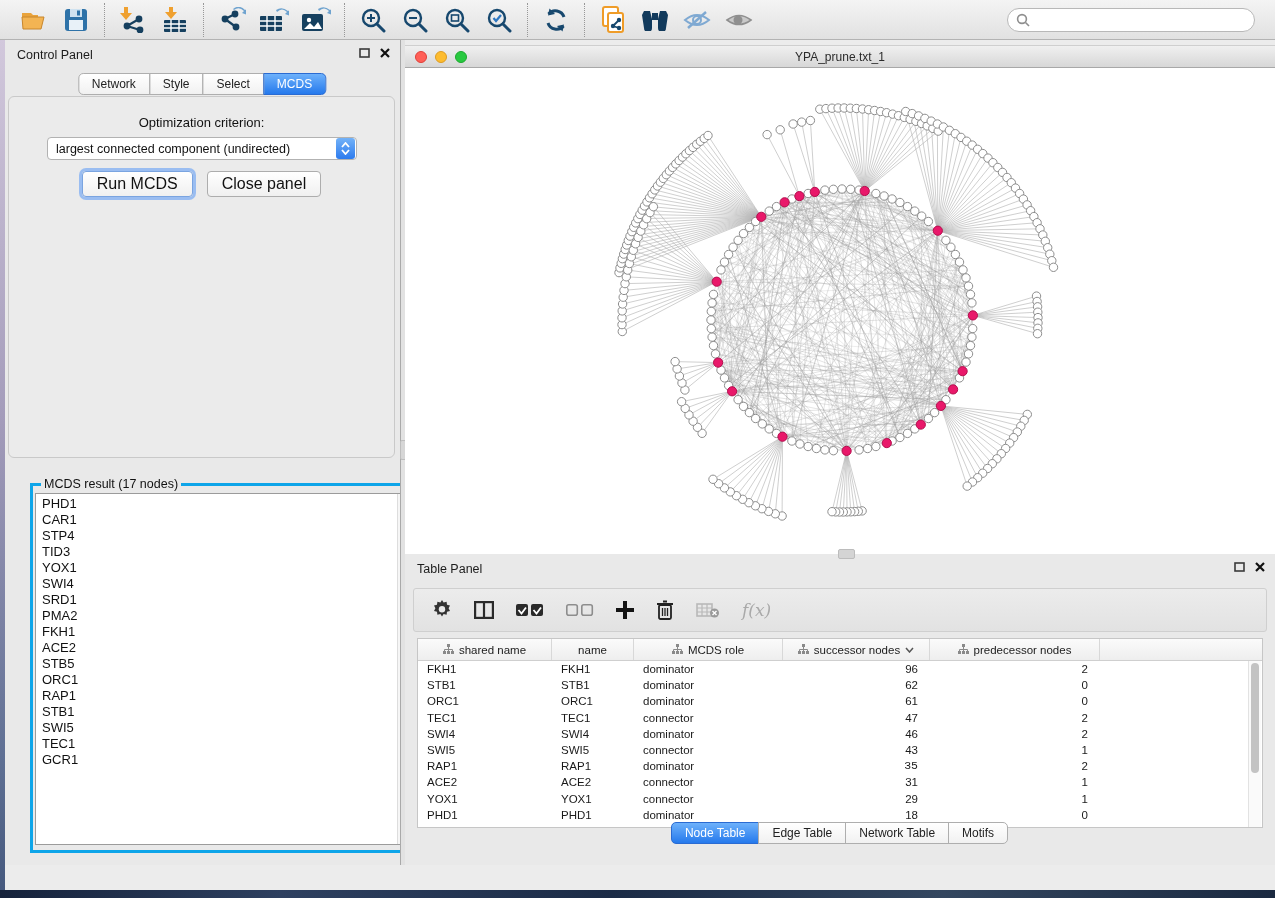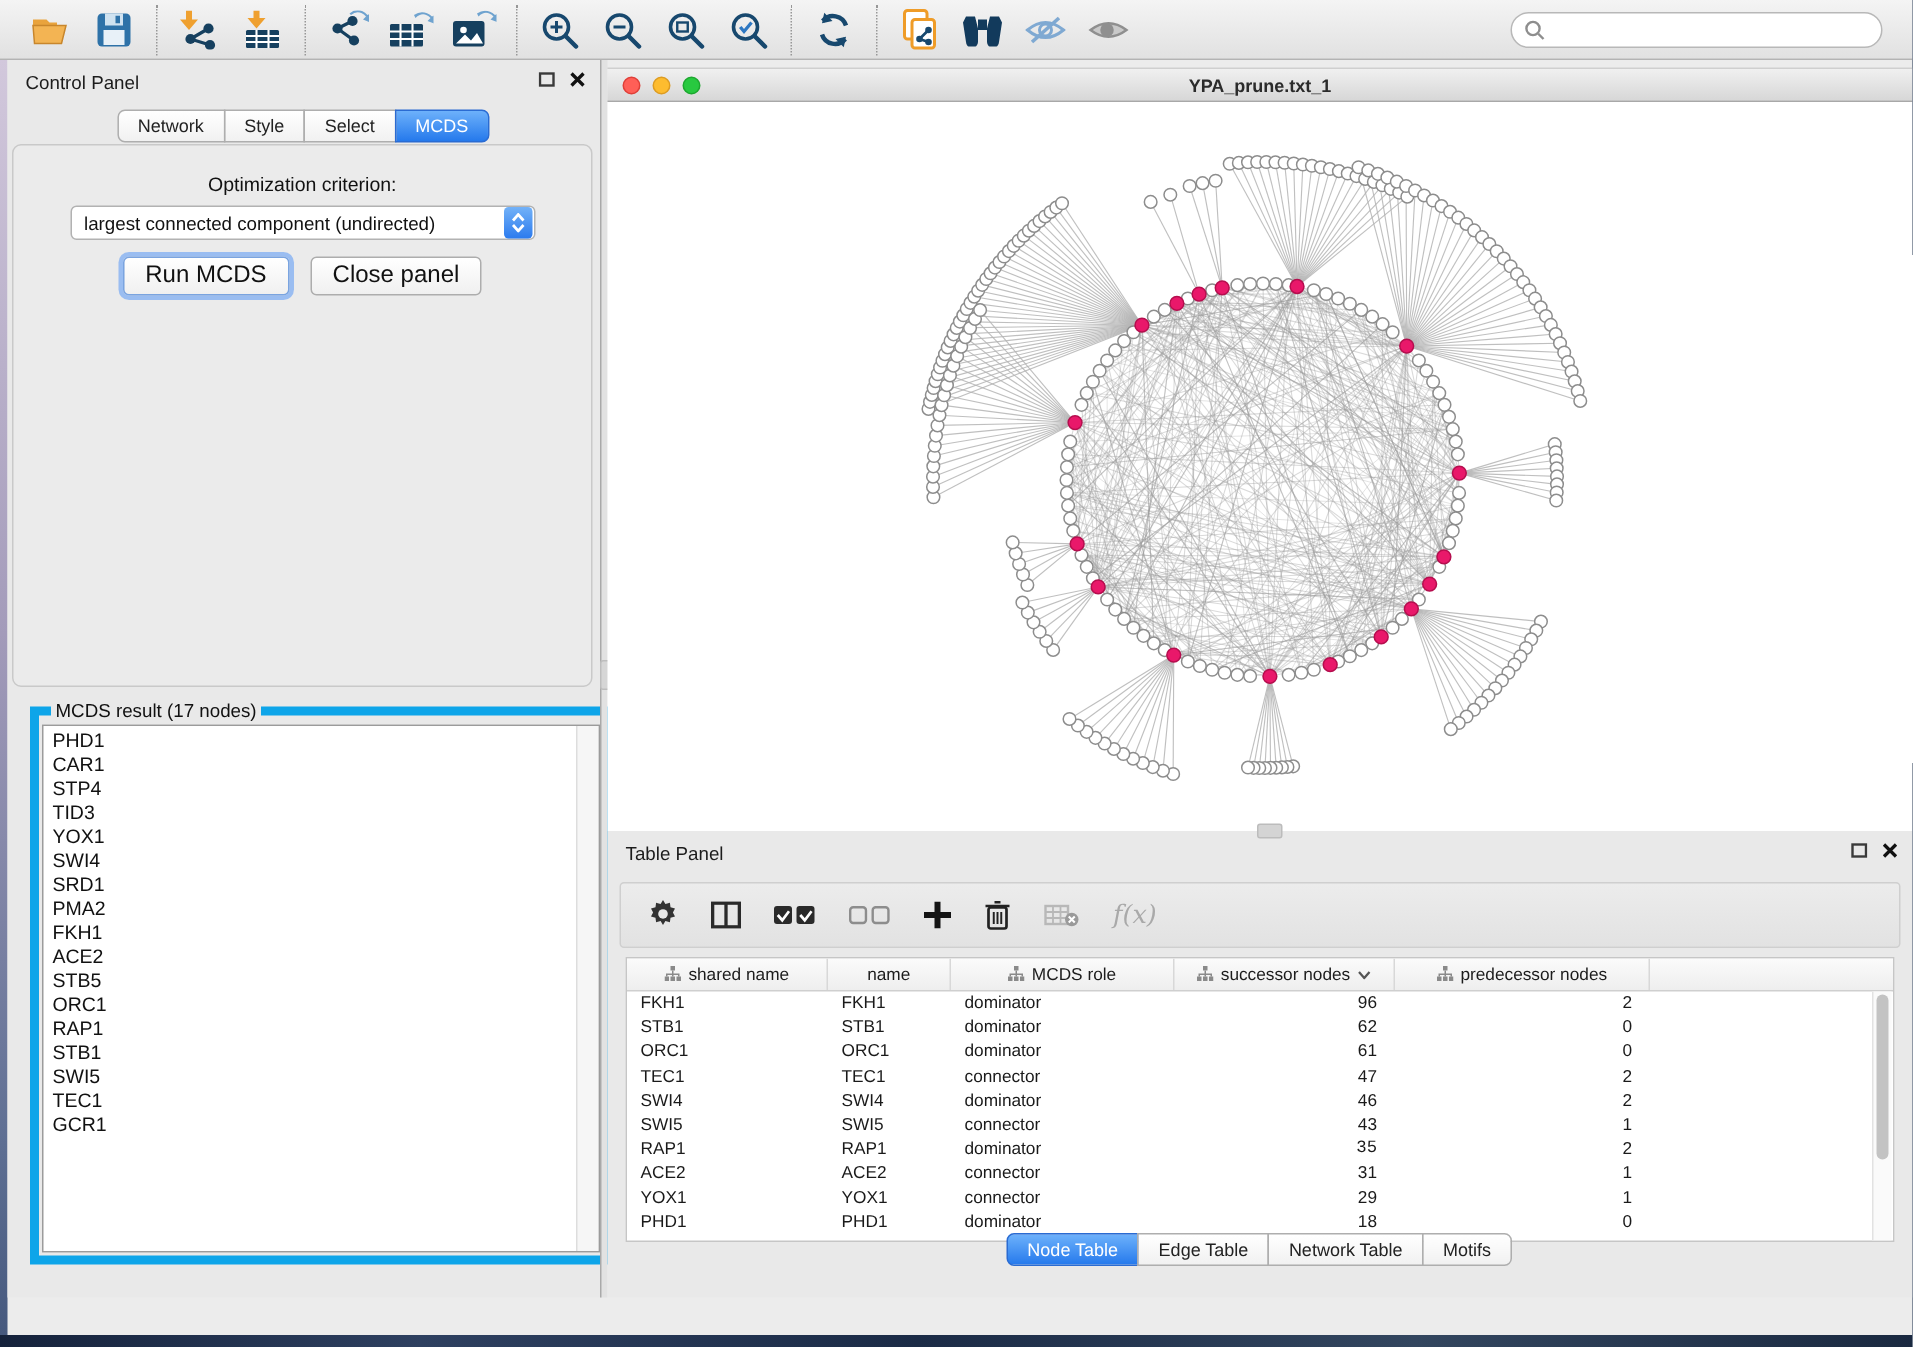--- a/index.html
+++ b/index.html
@@ -38,21 +38,21 @@
   .dropdown{position:absolute;left:38px;top:40px;width:310px;height:23px;box-sizing:border-box;
     background:#fff;border:1px solid #b2b2b2;border-radius:4px;display:flex;align-items:center;cursor:pointer;}
   .dropdown .dd-text{flex:1;font-size:12.5px;padding-left:8px;color:#111;white-space:nowrap;}
   .dd-cap{width:19px;height:21px;border-radius:3px;background:linear-gradient(#73b2f8,#2c7bee);
     display:flex;flex-direction:column;align-items:center;justify-content:center;gap:1px;margin-right:1px;}
   .btn-row{position:absolute;left:0;top:74px;width:100%;display:flex;justify-content:center;gap:14px;}
   .mac-btn{background:linear-gradient(#ffffff,#f0f0f0);border:1px solid #adadad;border-radius:4px;
     font-size:16px;padding:3px 14px;cursor:pointer;color:#111;font-family:"Liberation Sans",sans-serif;}
   .focus-ring{box-shadow:0 0 0 3px rgba(110,165,245,.65);border-color:#7aa4e0;}
   .result-group{position:absolute;left:9px;top:421px;width:388px;height:376px;box-sizing:border-box;
-    border:6px solid #0ea5e9;margin:6px;padding:2px;}
+    border:3px solid #0ea5e9;margin:16px;padding:2px;}
   .result-group legend{font-size:12.5px;padding:0 3px;margin-left:6px;color:#111;}
   .listbox{position:relative;width:100%;height:352px;box-sizing:border-box;background:#fff;
     border:1px solid #9b9b9b;overflow:hidden;}
   .list-items{position:absolute;left:0;top:2px;right:15px;}
   .list-item{font-size:13px;line-height:16px;padding-left:6px;cursor:default;}
   .list-scroll{position:absolute;right:0;top:0;width:14px;height:100%;background:#f6f6f6;border-left:1px solid #ddd;}
   
   .vsplit{position:absolute;left:400px;top:40px;width:5px;height:825px;background:#e2e2e2;
     border-left:1px solid #a9a9a9;box-sizing:border-box;cursor:col-resize;}
   .vsplit .grab{position:absolute;left:-1px;top:400px;width:6px;height:18px;background:#d6d6d6;
@@ -61,21 +61,21 @@
     border:1px solid #bcbcbc;border-radius:2px;cursor:row-resize;}
   
   .net-window{position:absolute;left:405px;top:45px;width:870px;height:509px;}
   .net-titlebar{position:absolute;left:0;top:0;width:100%;height:23px;box-sizing:border-box;
     background:linear-gradient(#f0f0f0,#d7d7d7);border-bottom:1px solid #a8a8a8;border-top:1px solid #cfcfcf;}
   .lights{position:absolute;left:10px;top:5px;display:flex;gap:8px;}
   .light{width:12px;height:12px;border-radius:50%;box-sizing:border-box;cursor:pointer;}
   .light.red{background:#ff5f57;border:1px solid #df3f38;}
   .light.yellow{background:#fdbc2f;border:1px solid #dd9c22;}
   .light.green{background:#28c940;border:1px solid #1da82f;}
-  .net-title{position:absolute;left:0;top:4px;width:100%;text-align:center;font-size:12px;font-weight:700;color:#2b2b2b;}
+  .net-title{position:absolute;left:0;top:4px;width:100%;text-align:center;font-size:12px;font-weight:400;color:#2b2b2b;}
   .net-canvas{position:absolute;left:0;top:23px;width:870px;height:486px;background:#fff;overflow:hidden;}
   
   .table-panel{position:absolute;left:405px;top:554px;width:870px;height:311px;background:#e9e9e9;}
   .tp-toolbar{position:absolute;left:8px;top:34px;width:854px;height:44px;box-sizing:border-box;
     background:linear-gradient(#ececec,#e2e2e2);border:1px solid #cfcfcf;border-radius:3px;
     display:flex;align-items:center;gap:22px;padding:0 18px;}
   .tp-btn{display:flex;align-items:center;justify-content:center;cursor:pointer;}
   .fx-label{font-family:"DejaVu Serif",serif;font-style:italic;font-size:17px;color:#a9a9a9;}
   .ntable{position:absolute;left:12px;top:84px;width:846px;height:190px;box-sizing:border-box;
     background:#fff;border:1px solid #c6c6c6;overflow:hidden;}

